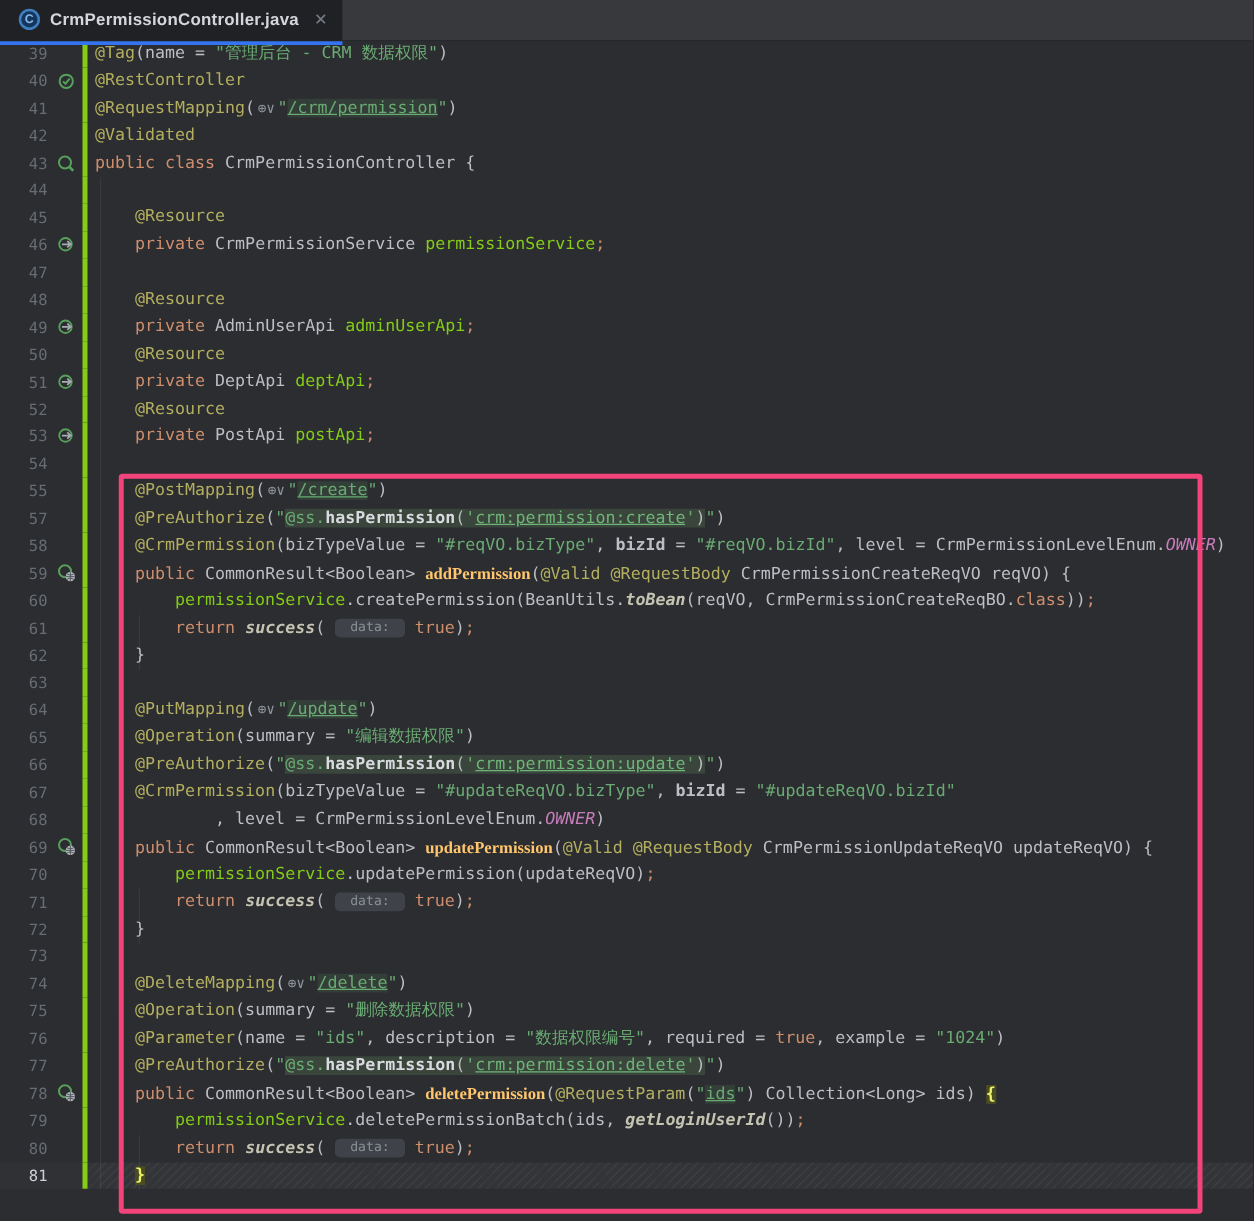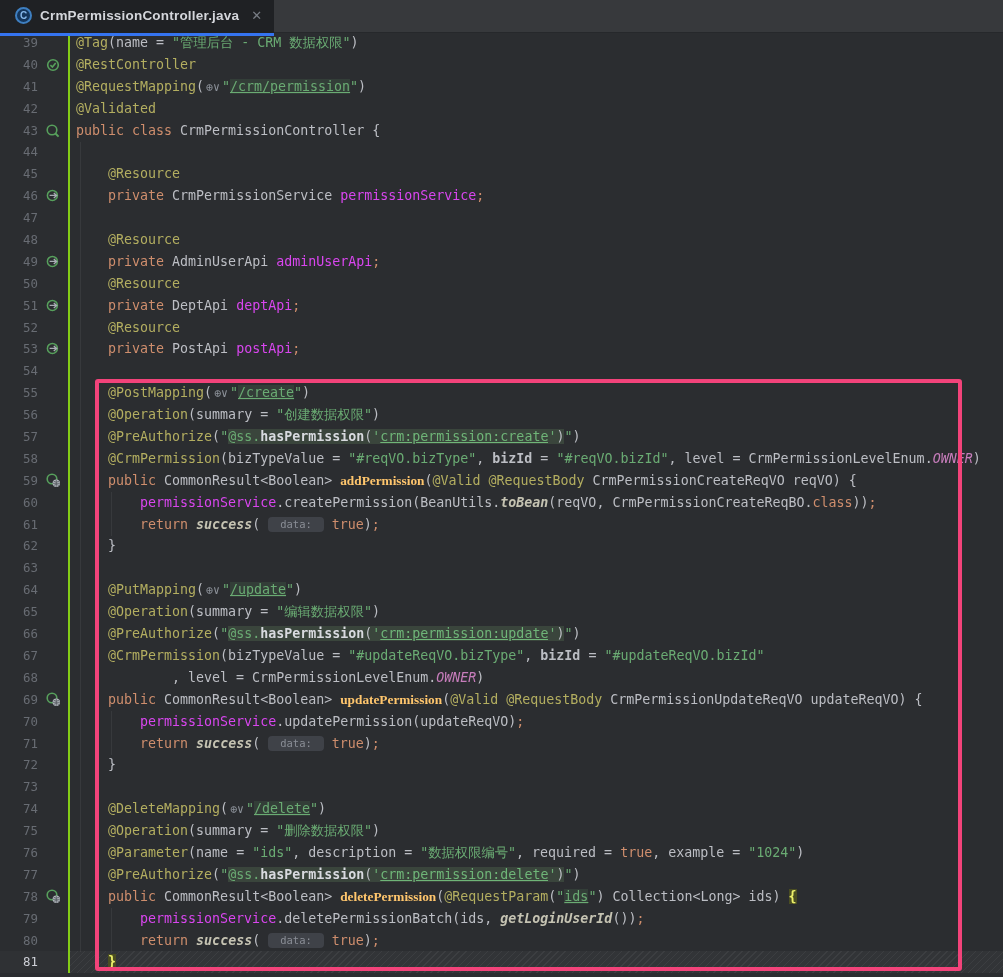--- a/index.html
+++ b/index.html
@@ -24,21 +24,21 @@
     font-size:10px; font-weight:bold; display:flex; align-items:center; justify-content:center;
   }
   .close-x { color:#787D85; font-size:13px; margin-left:4px; font-family:"Liberation Sans", sans-serif; }
   .tab-filler { flex:1; height:33px; background:#37393C; border-bottom:1px solid #26282B; }
 
   
   #code-area { position:absolute; top:32px; left:0; right:0; z-index:1; }
   .row { display:flex; height:21.9px; position:relative; }
   .gut {
     flex:0 0 70px; display:flex; align-items:center;
-    border-right:2px solid #84cc16; position:relative;
+    border-right:4px solid #84cc16; position:relative;
   }
   .lnum {
     width:38px; text-align:right; font-size:12.4px; color:#686C73;
     line-height:21.9px; user-select:none;
   }
   .gicon { width:16px; height:16px; margin-left:7px; display:flex; align-items:center; justify-content:center; }
   pre.code {
     flex:1; font-family:inherit; font-size:13.3px; line-height:21.9px;
     padding-left:6px; white-space:pre; color:#BCBEC4; position:relative;
   }
@@ -49,21 +49,21 @@
       repeating-linear-gradient(135deg, rgba(255,255,255,0.05) 0 1px, rgba(255,255,255,0) 1px 5px),
       rgba(255,255,255,0.035);
   }
   
   .t-ann  { color:#B3AE60; }
   .t-kw   { color:#CF8E6D; }
   .t-sem  { color:#CF8E6D; }
   .t-txt  { color:#BCBEC4; }
   .t-b    { color:#BCBEC4; font-weight:bold; }
   .t-str  { color:#6AAB73; }
-  .t-fld  { color:#d946ef; }
+  .t-fld  { color:#84cc16; }
   .t-mdecl{ color:#FFC66D; font-weight:600;font-family:Liberation Serif, serif; }
   .t-sit  { color:#C5C3B2; font-style:italic; font-weight:600; }
   .t-cit  { color:#C77DBB; font-style:italic; }
   .t-lnk  { color:#6AAB73; text-decoration:underline; background:rgba(96,153,102,0.16); }
   .t-istr { color:#6AAB73; background:#3A453C; }
   .t-ibold{ color:#D8DADF; background:#3A453C; font-weight:bold; }
   .t-itxt { color:#BCBEC4; background:#3A453C; }
   .t-ilnk { color:#6FB578; background:#3A453C; text-decoration:underline; }
   .t-brc  { color:#EDF06A; background:#4A4D22; font-weight:bold; }
   .t-hint {
@@ -235,26 +235,20 @@
         <pre class="code"></pre>
       </div>
       <div class="row">
         <div class="gut">
           <span class="lnum">55</span>
         </div>
         <pre class="code"><span class="t-txt">    </span><span class="t-ann">@PostMapping</span><span class="t-txt">(</span><span class="t-inlay">⊕∨</span><span class="t-str">"</span><span class="t-lnk">/create</span><span class="t-str">"</span><span class="t-txt">)</span></pre>
       </div>
       <div class="row">
         <div class="gut">
-          <span class="lnum">56</span>
-        </div>
-        <pre class="code"><span class="t-txt">    </span><span class="t-ann">@Operation</span><span class="t-txt">(summary = </span><span class="t-str">"创建数据权限"</span><span class="t-txt">)</span></pre>
-      </div>
-      <div class="row">
-        <div class="gut">
           <span class="lnum">57</span>
         </div>
         <pre class="code"><span class="t-txt">    </span><span class="t-ann">@PreAuthorize</span><span class="t-txt">(</span><span class="t-str">"</span><span class="t-istr">@ss.</span><span class="t-ibold">hasPermission</span><span class="t-itxt">(</span><span class="t-istr">'</span><span class="t-ilnk">crm:permission:create</span><span class="t-istr">'</span><span class="t-itxt">)</span><span class="t-str">"</span><span class="t-txt">)</span></pre>
       </div>
       <div class="row">
         <div class="gut">
           <span class="lnum">58</span>
         </div>
         <pre class="code"><span class="t-txt">    </span><span class="t-ann">@CrmPermission</span><span class="t-txt">(bizTypeValue = </span><span class="t-str">"#reqVO.bizType"</span><span class="t-txt">, </span><span class="t-b">bizId</span><span class="t-txt"> = </span><span class="t-str">"#reqVO.bizId"</span><span class="t-txt">, level = CrmPermissionLevelEnum.</span><span class="t-cit">OWNER</span><span class="t-txt">)</span></pre>
       </div>

